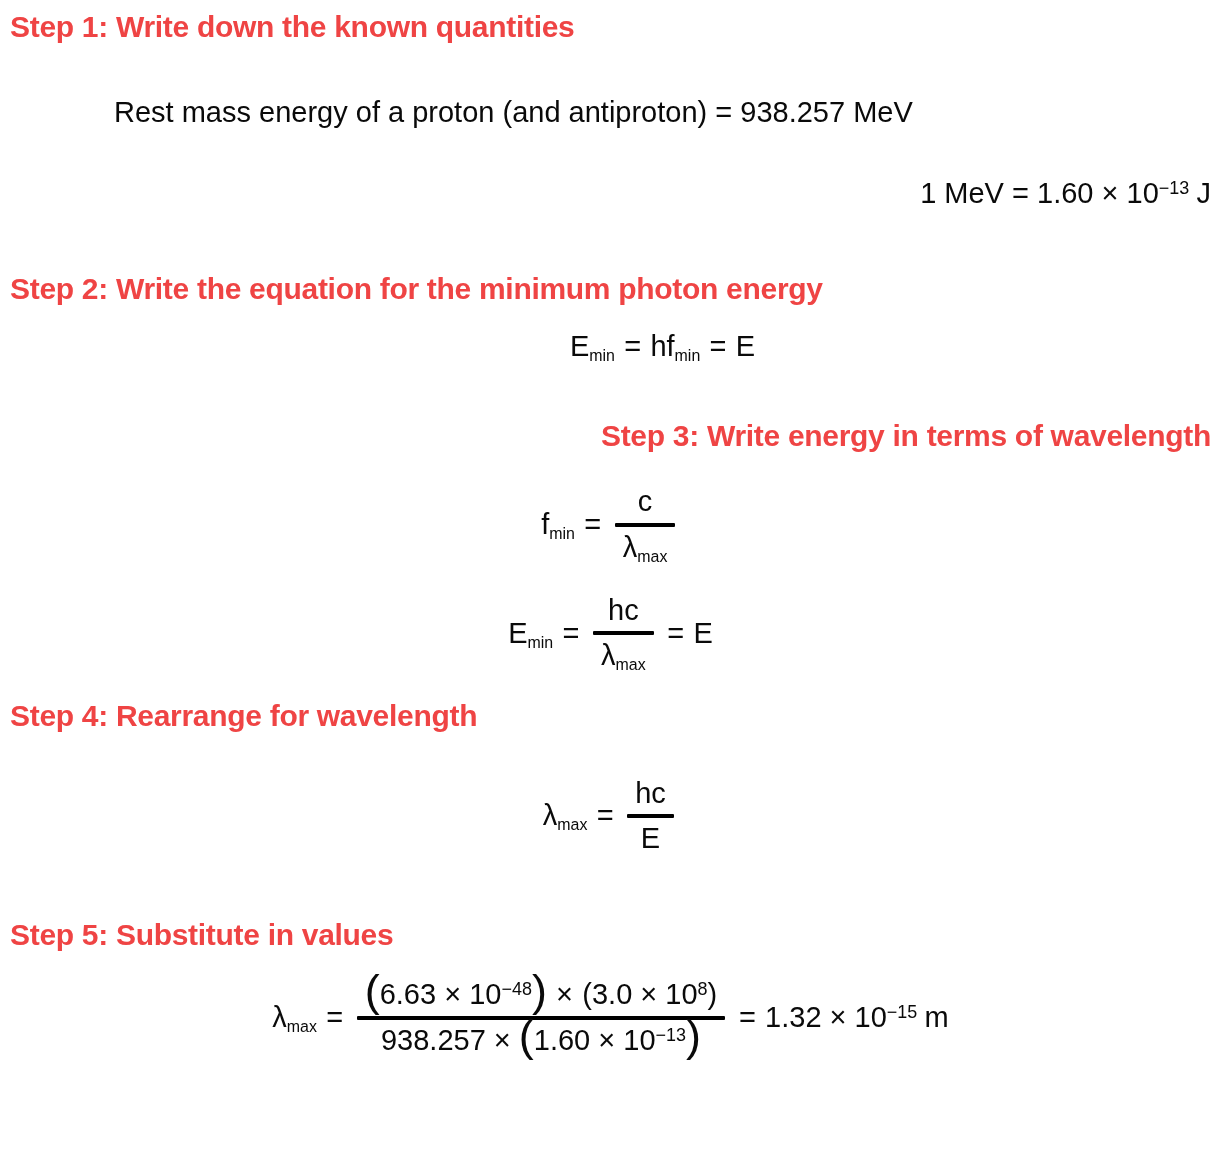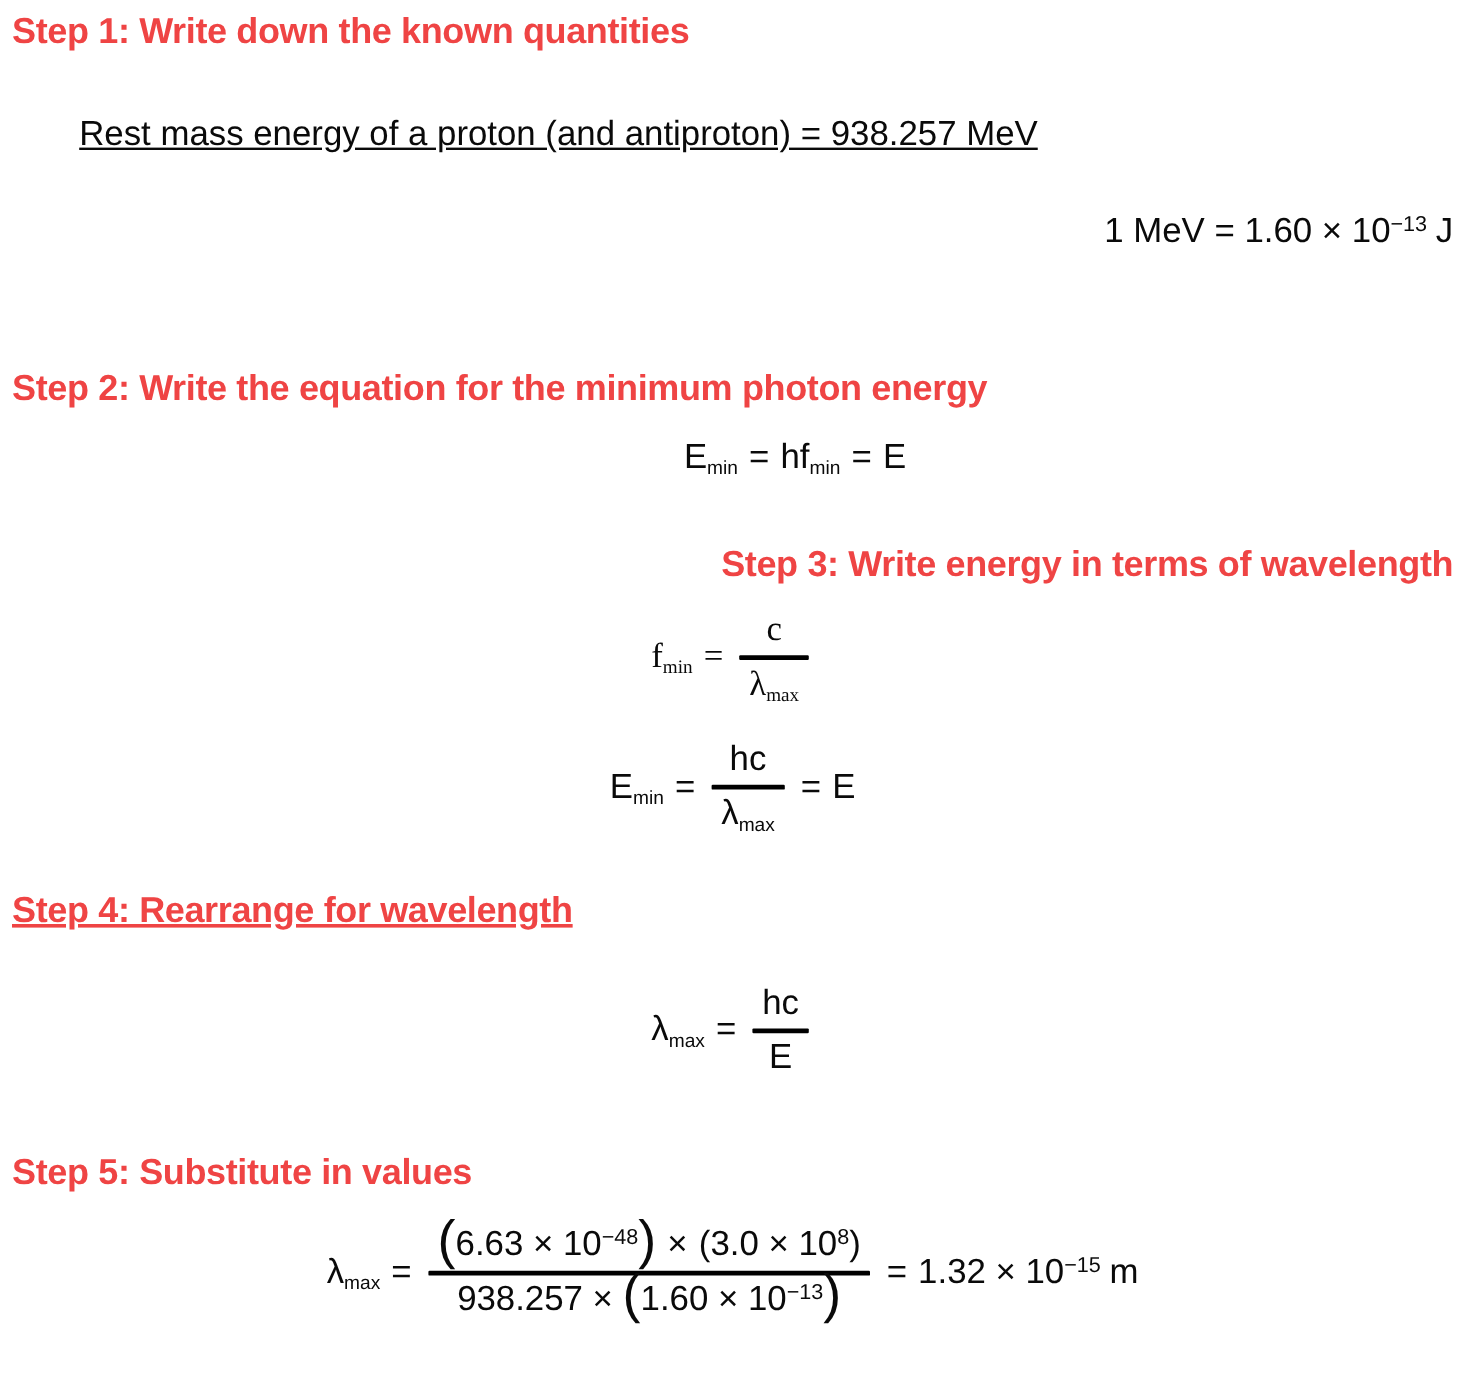--- a/index.html
+++ b/index.html
@@ -16,21 +16,21 @@
 
   .step-heading {
     font-size: 30px;
     font-weight: 700;
     margin: 0;
     letter-spacing: -0.3px;
     color: #ef4444;
   }
 
   .body-line { font-size: 29px; margin: 0; }
-  .indented { margin: 52px 0 0 56px; text-decoration: underline; }
+  .indented { margin: 52px 0 0 104px; }
   .centered { text-align: right; margin-top: 48px; }
 
   .eq-row {
     display: flex;
     justify-content: center;
     align-items: center;
     font-size: 29px;
     line-height: 1.15;
   }
   .eq-offset { transform: translateX(52px); }
@@ -74,26 +74,26 @@
     font-weight: 300;
     line-height: 0;
     position: relative;
     top: 0.03em;
     letter-spacing: 0;
   }
 
   .unit { margin-left: 0.25em; }
 
   
-  .mt-s2h { margin-top: 97px; }
+  .mt-s2h { margin-top: 62px; }
   .mt-s2e { margin-top: 24px; }
   .mt-s3h { margin-top: 56px; text-align: right; }
-  .mt-s3e1 { margin-top: 20px; font-family: Liberation Serif, serif; }
+  .mt-s3e1 { margin-top: 32px; }
   .mt-s3e2 { margin-top: 30px; }
-  .mt-s4h { margin-top: 46px; text-decoration: underline; }
+  .mt-s4h { margin-top: 26px; }
   .mt-s4e { margin-top: 44px; }
   .mt-s5h { margin-top: 63px; }
   .mt-s5e { margin-top: 26px; }
 </style>
 </head>
 <body>
 
 <main class="page">
 
   <section>

